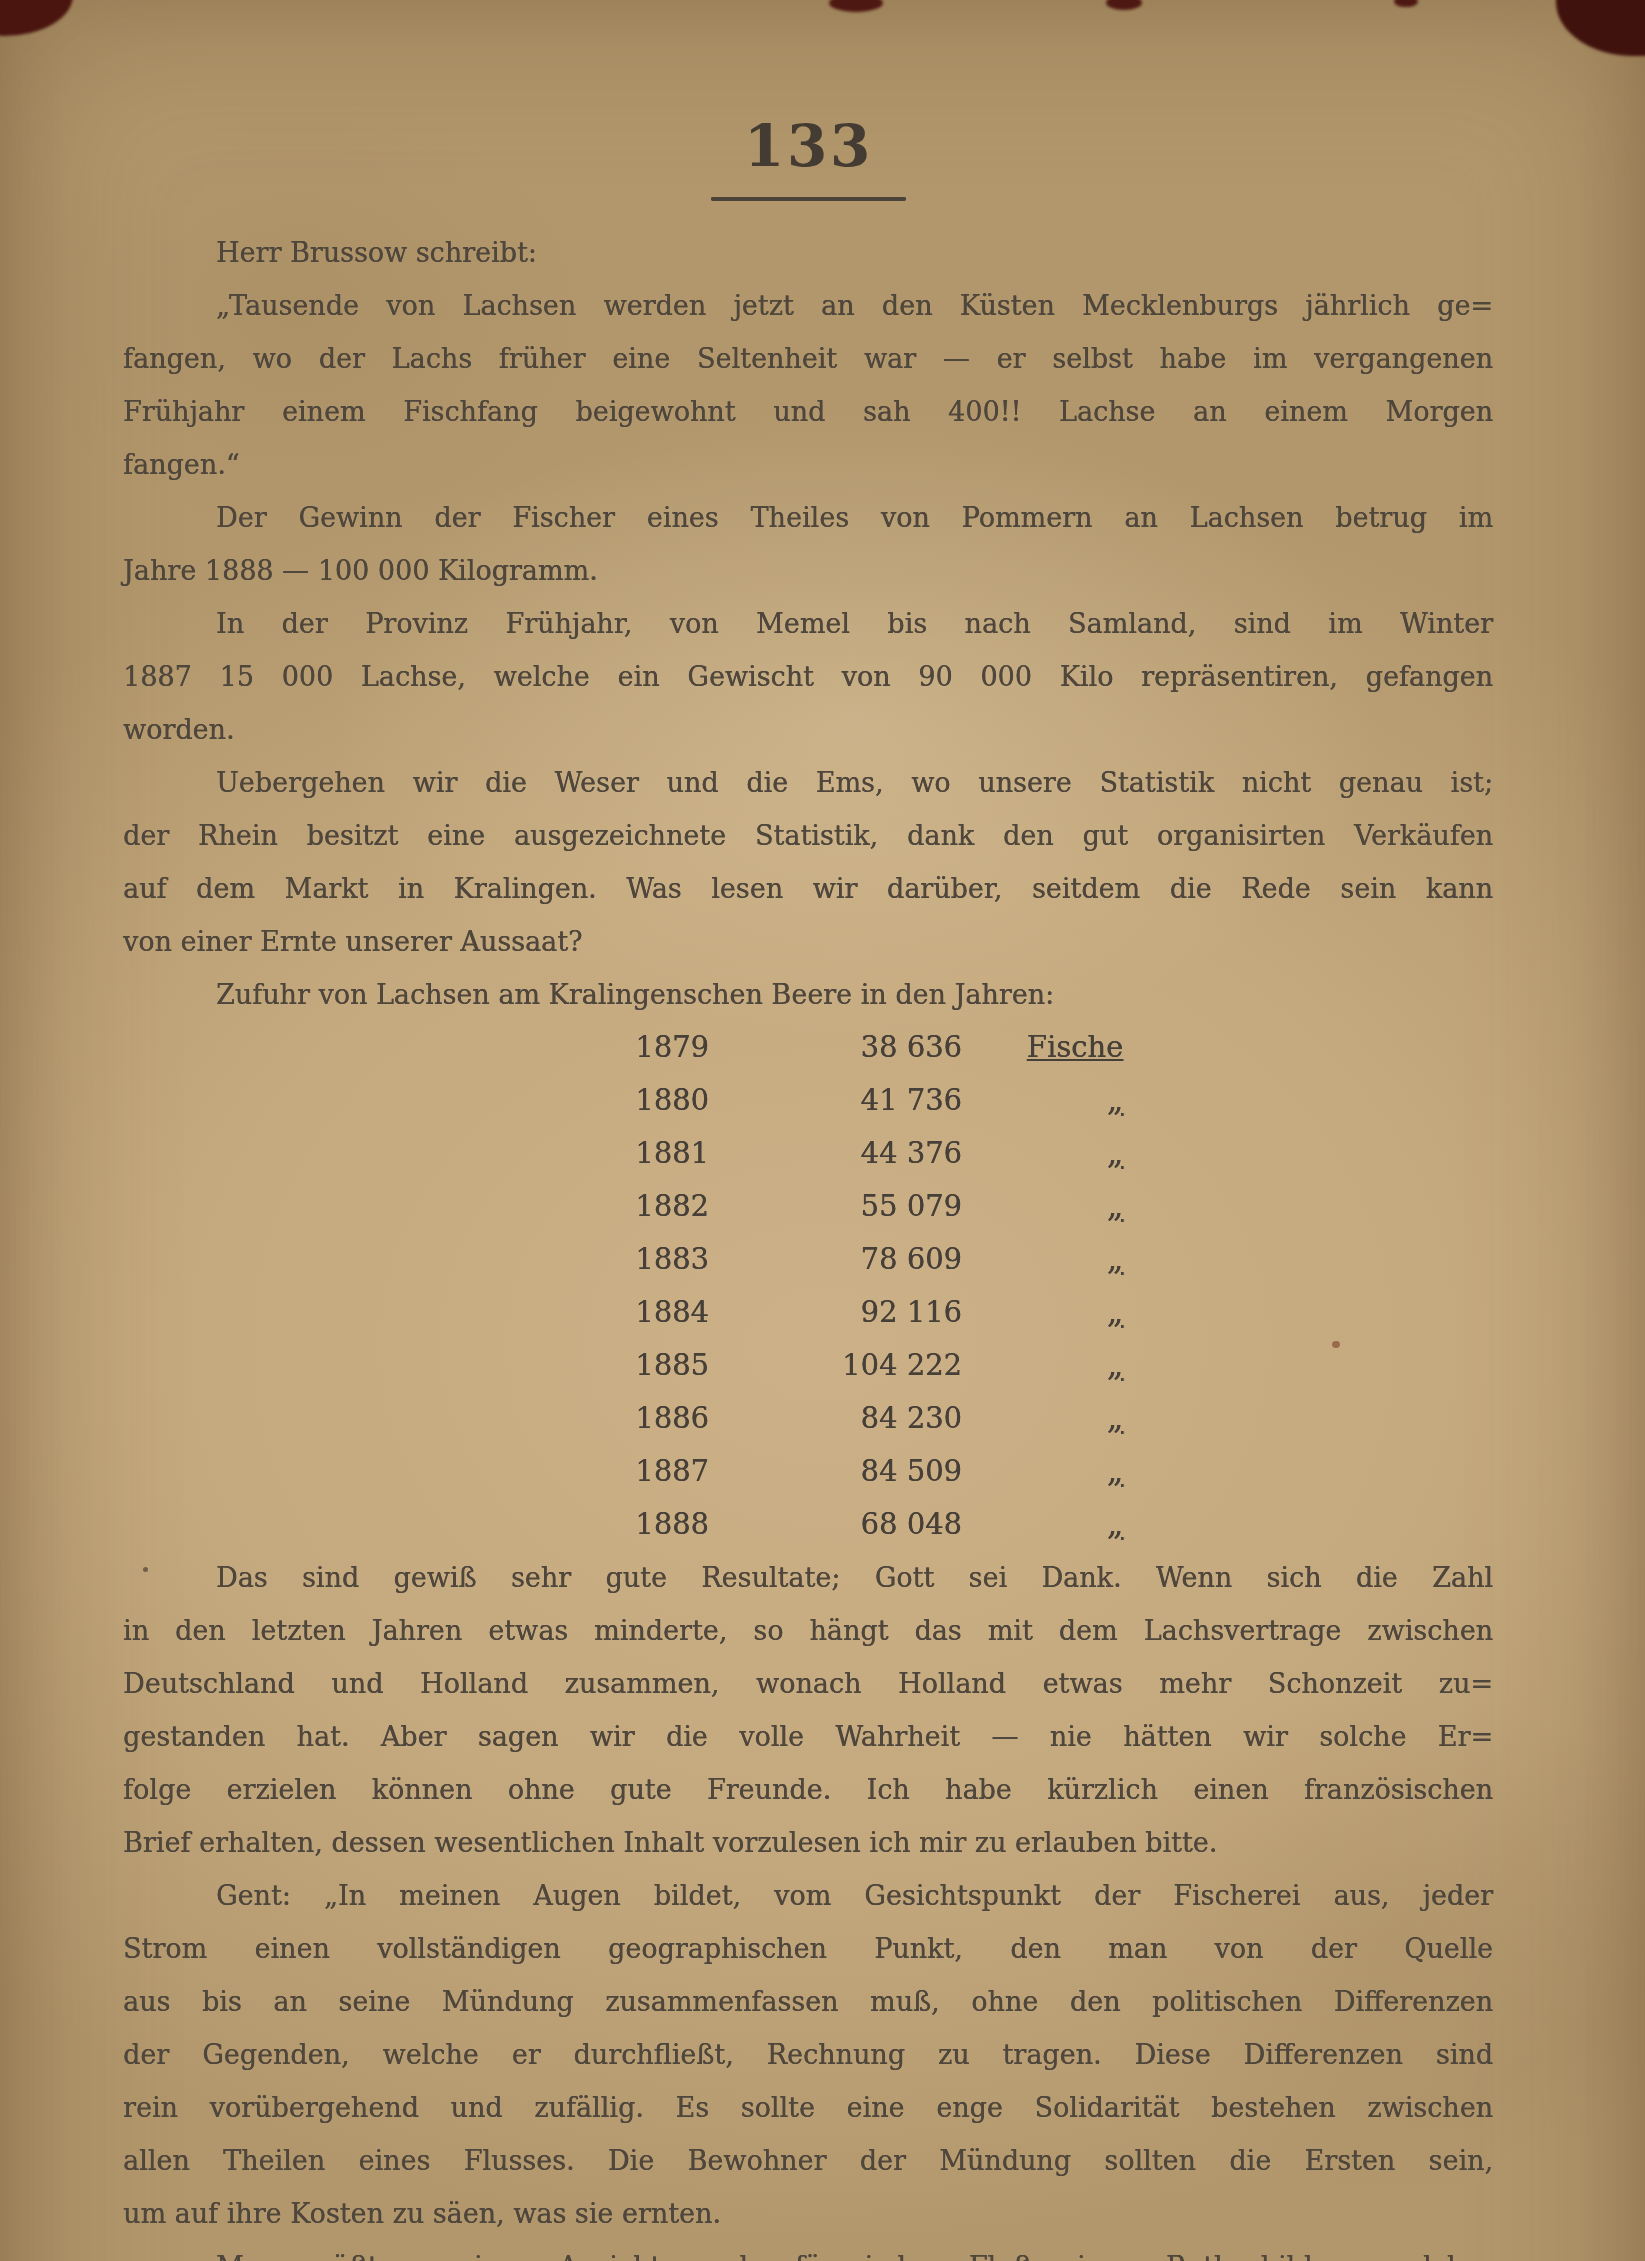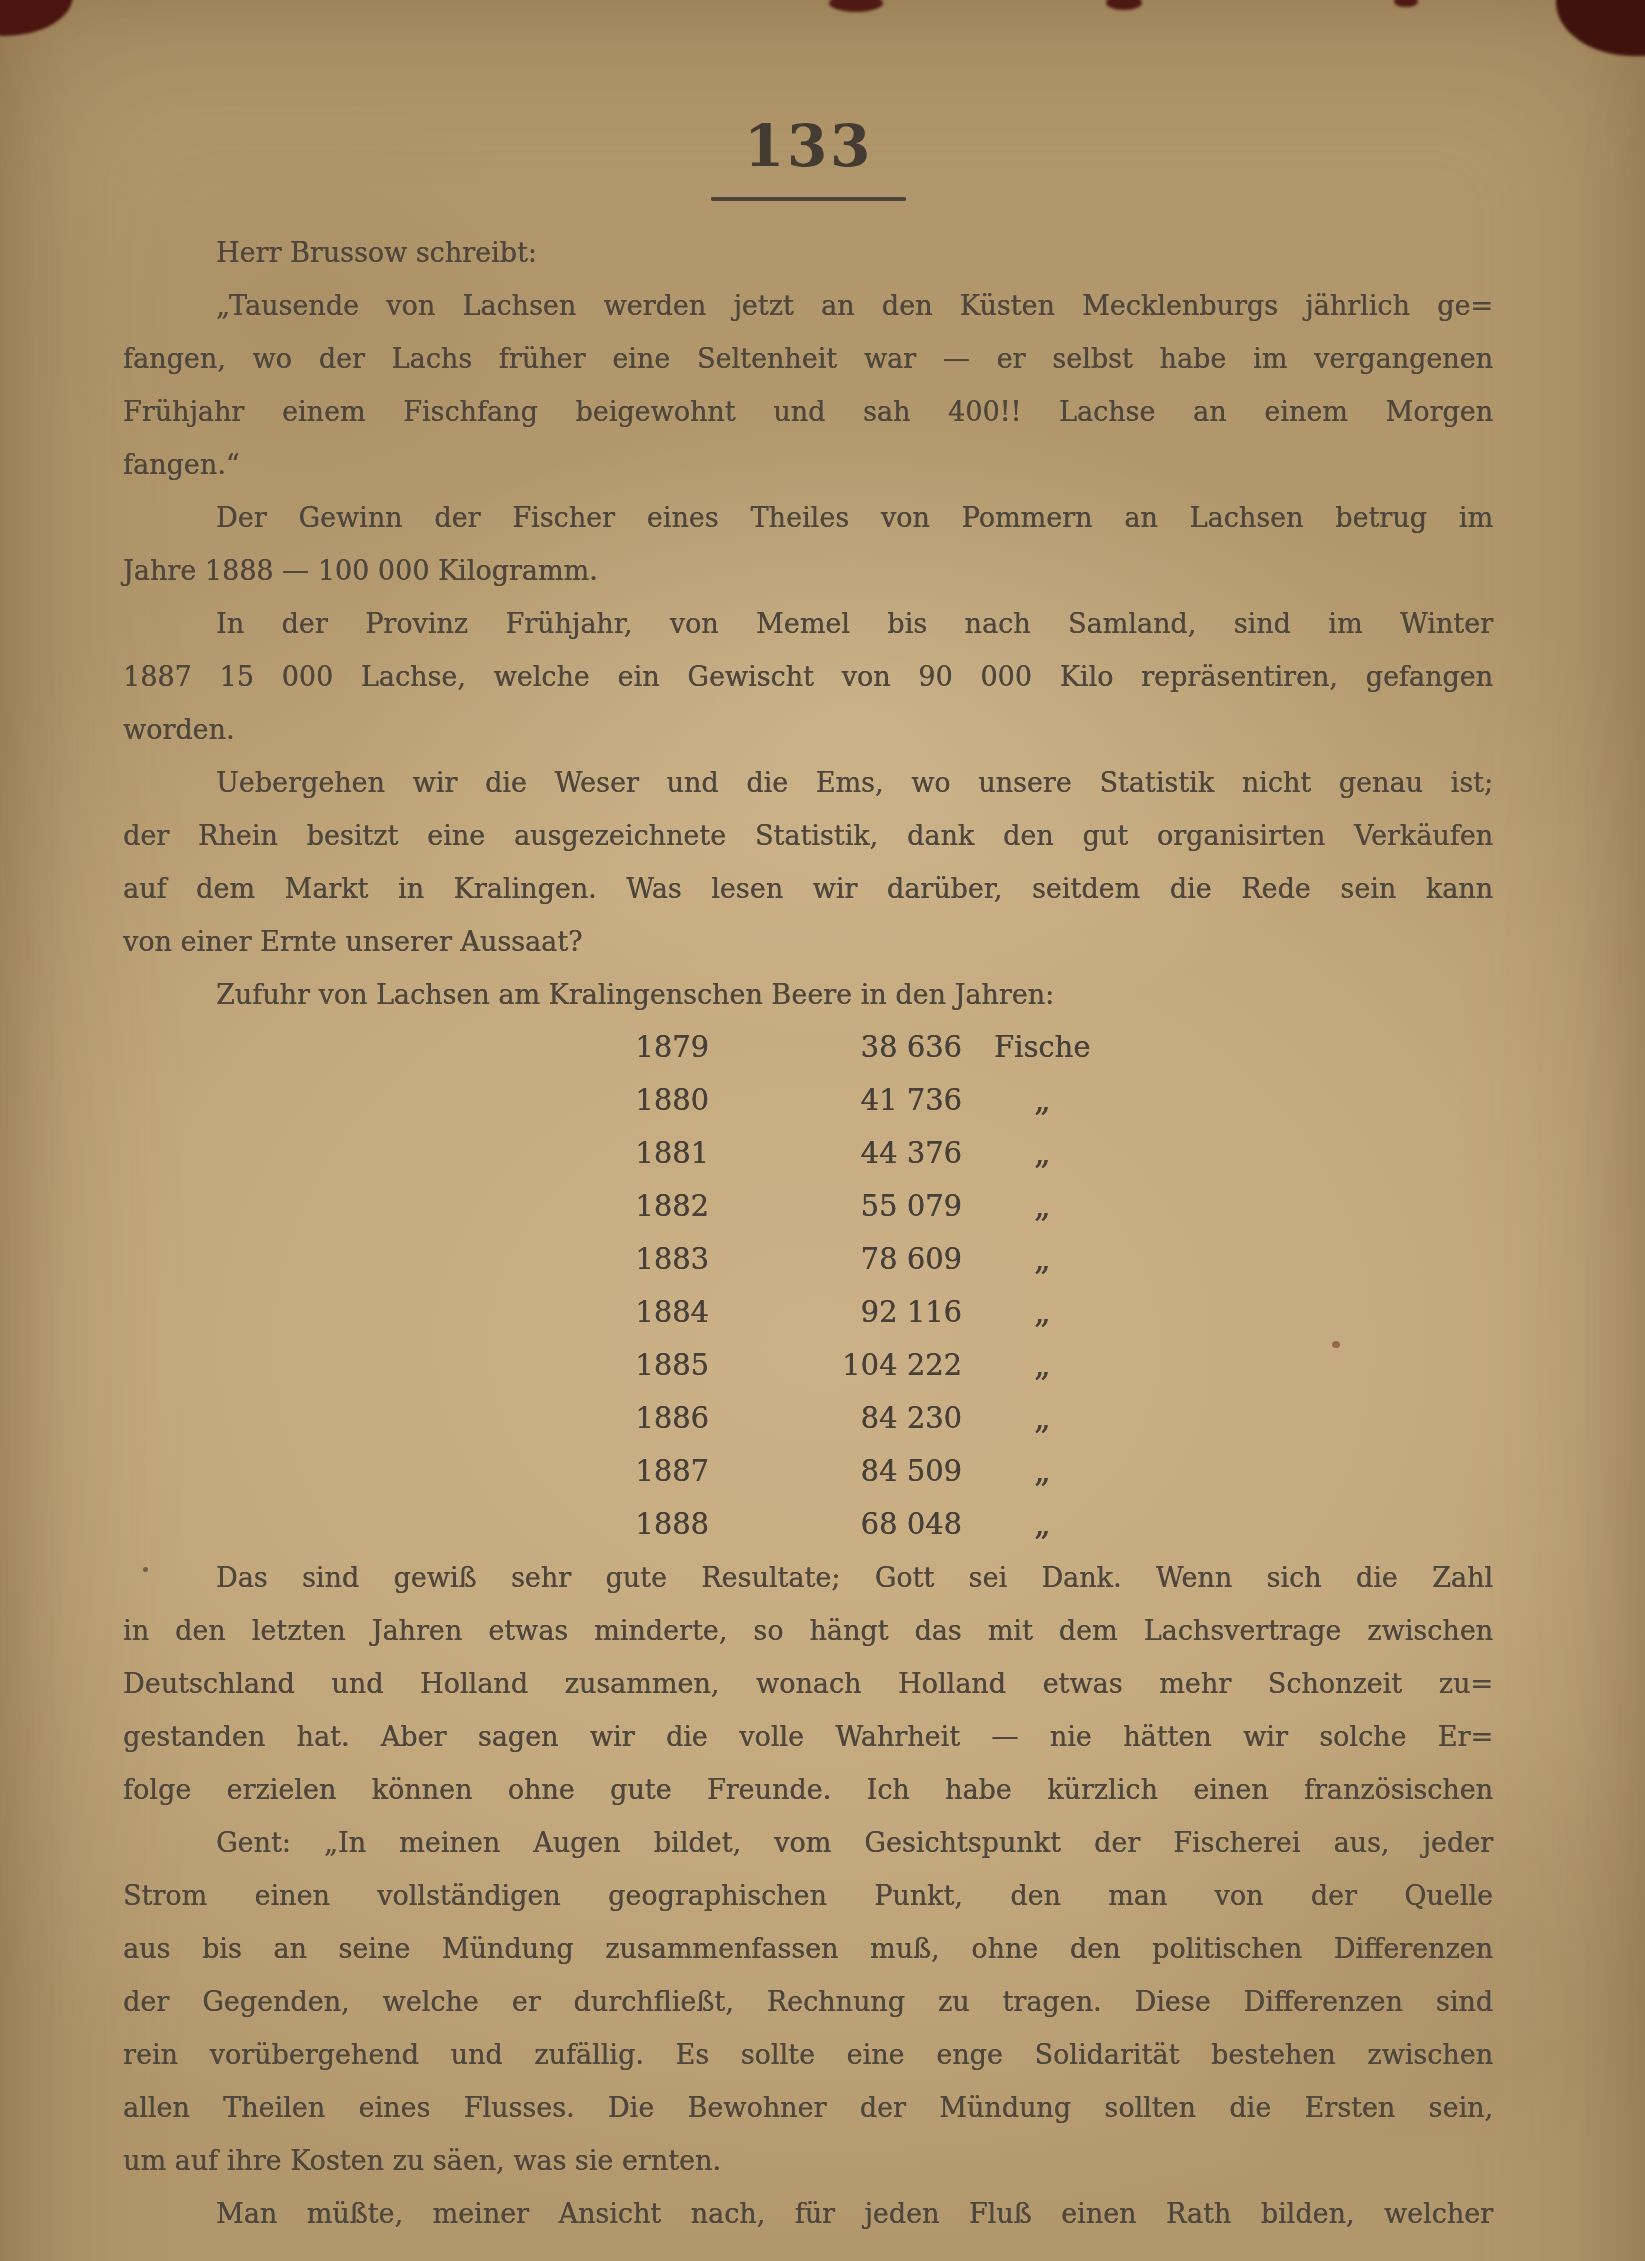--- a/index.html
+++ b/index.html
@@ -43,21 +43,21 @@
   }
   .para{margin:0;}
   .line{min-height:53px;}
   .line.indent{padding-left:93px;}
   .line.jl{text-align:justify;text-align-last:justify;}
 
   .salmon-table{margin-left:477px;font-size:29px;color:#474039;}
   .t-row{display:flex;height:53px;line-height:53px;}
   .t-year{width:109px;text-align:right;}
   .t-val{width:235px;margin-left:18px;text-align:right;}
-  .t-unit{margin-left:32px;width:190px;text-align:left;}
+  .t-unit{margin-left:18px;width:190px;text-align:center;text-decoration:underline;}
   .t-row:not(:first-child) .t-unit{padding-left:40px;font-size:32px;}
 </style>
 </head>
 <body>
 
 <div class="page">
 
   <div class="stain stain-tl"></div>
   <div class="stain stain-tr"></div>
   <div class="blob blob-a"></div>
@@ -150,20 +150,21 @@
           <span class="t-unit">„</span>
         </div>
       </div>
 
     <div class="para">
         <div class="line indent jl">Das sind gewiß sehr gute Resultate; Gott sei Dank. Wenn sich die Zahl</div>
         <div class="line jl">in den letzten Jahren etwas minderte, so hängt das mit dem Lachsvertrage zwischen</div>
         <div class="line jl">Deutschland und Holland zusammen, wonach Holland etwas mehr Schonzeit zu=</div>
         <div class="line jl">gestanden hat. Aber sagen wir die volle Wahrheit — nie hätten wir solche Er=</div>
         <div class="line jl">folge erzielen können ohne gute Freunde. Ich habe kürzlich einen französischen</div>
+        <div class="line">Brief erhalten, dessen wesentlichen Inhalt vorzulesen ich mir zu erlauben bitte.</div>
       </div>
     <div class="para">
         <div class="line indent jl">Gent: „In meinen Augen bildet, vom Gesichtspunkt der Fischerei aus, jeder</div>
         <div class="line jl">Strom einen vollständigen geographischen Punkt, den man von der Quelle</div>
         <div class="line jl">aus bis an seine Mündung zusammenfassen muß, ohne den politischen Differenzen</div>
         <div class="line jl">der Gegenden, welche er durchfließt, Rechnung zu tragen. Diese Differenzen sind</div>
         <div class="line jl">rein vorübergehend und zufällig. Es sollte eine enge Solidarität bestehen zwischen</div>
         <div class="line jl">allen Theilen eines Flusses. Die Bewohner der Mündung sollten die Ersten sein,</div>
         <div class="line">um auf ihre Kosten zu säen, was sie ernten.</div>
       </div>

